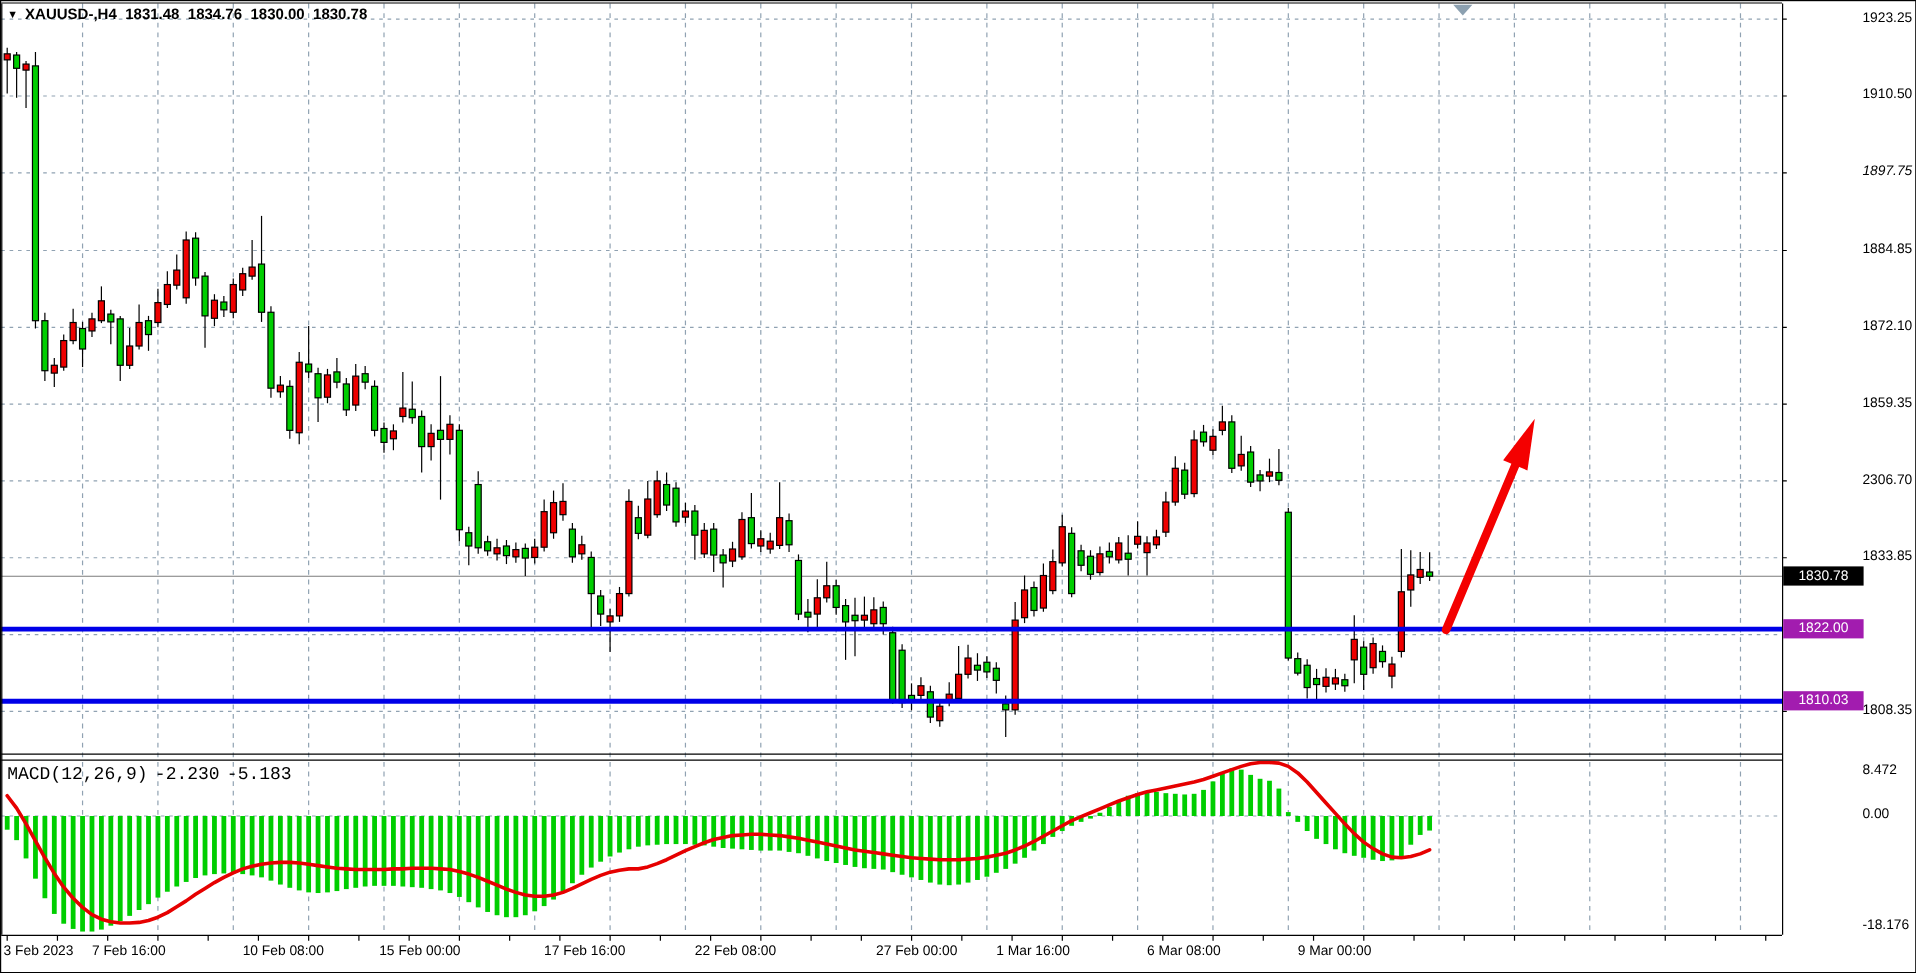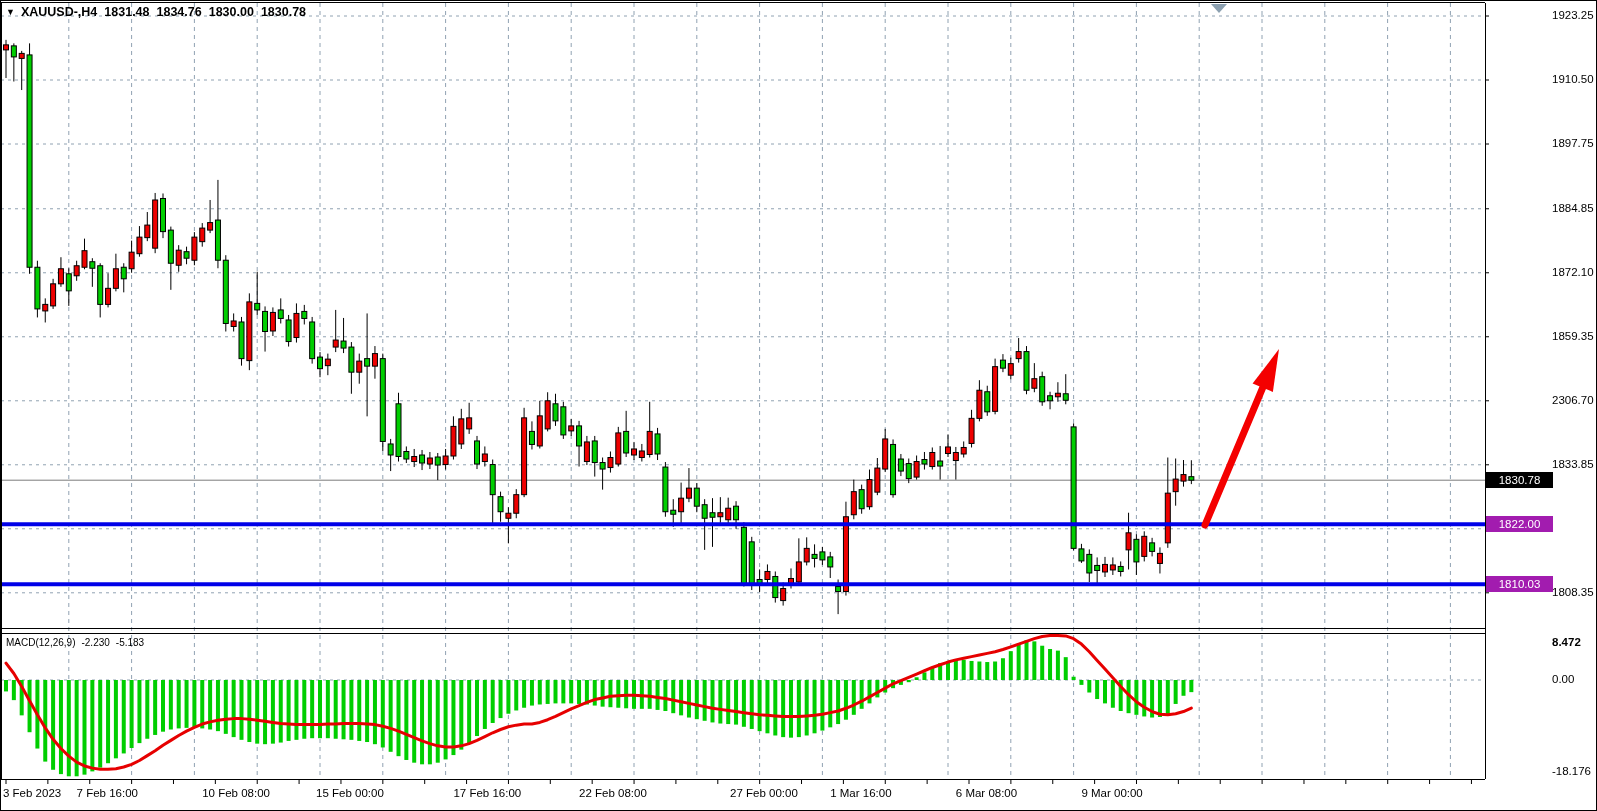--- a/index.html
+++ b/index.html
@@ -11,21 +11,21 @@
   svg{position:absolute;left:0;top:0;}
   .overlay{position:absolute;left:0;top:0;width:1597px;height:710px;pointer-events:none;}
   .title{
     position:absolute;left:6px;top:5px;font-size:12.5px;font-weight:bold;color:#000;
     white-space:nowrap;letter-spacing:0;
   }
   .title .tri{font-size:9px;position:relative;top:-1px;margin-right:4px;}
   .title span.v{margin-left:7px;}
   .title span.sym{margin-left:2px;}
   .macd-title{
-    position:absolute;left:6px;top:637px;font-size:10px;color:#000;white-space:nowrap;
+    position:absolute;left:6px;top:637px;font-size:15px;color:#000;white-space:nowrap;font-family:Liberation Mono, monospace;
   }
   .macd-title span.v{margin-left:6px;}
   .plabel,.mlabel{
     position:absolute;left:1552px;font-size:11.5px;color:#000;white-space:nowrap;
   }
   .dlabel{
     position:absolute;top:787px;font-size:11.5px;color:#000;white-space:nowrap;text-align:left;
   }
   .badge{
     position:absolute;left:1486px;width:67px;height:16px;line-height:16px;
@@ -603,28 +603,28 @@
       <span class="tri">▼</span><span class="sym">XAUUSD-,H4</span><span class="v">1831.48</span><span class="v">1834.76</span><span class="v">1830.00</span><span class="v">1830.78</span>
     </div>
 
     <div class="macd-title">
       <span>MACD(12,26,9)</span><span class="v">-2.230</span><span class="v">-5.183</span>
     </div>
 
     <div id="gen-labels">
         <div class="plabel" style="top: 9px;">1923.25</div>
         <div class="plabel" style="top: 73.005px;">1910.50</div>
-        <div class="plabel" style="top: 137.01px;">1897.75</div>
+        <div class="plabel" style="top: 137.01px; font-style: italic;">1897.75</div>
         <div class="plabel" style="top: 201.768px;">1884.85</div>
         <div class="plabel" style="top: 265.773px;">1872.10</div>
         <div class="plabel" style="top: 329.778px;">1859.35</div>
         <div class="plabel" style="top: 393.783px;">2306.70</div>
         <div class="plabel" style="top: 457.788px;">1833.85</div>
         <div class="plabel" style="top: 585.798px;">1808.35</div>
-        <div class="mlabel" style="top: 636px; font-weight: bold;">8.472</div>
+        <div class="mlabel" style="top: 636px;">8.472</div>
         <div class="mlabel" style="top: 673px;">0.00</div>
         <div class="mlabel" style="top: 765px;">-18.176</div>
         <div class="dlabel" style="left: 3px; width: 110px; text-align: left;">3 Feb 2023</div>
         <div class="dlabel" style="left: 76.6px; width: 110px;">7 Feb 16:00</div>
         <div class="dlabel" style="left: 202.2px; width: 110px;">10 Feb 08:00</div>
         <div class="dlabel" style="left: 316px; width: 110px;">15 Feb 00:00</div>
         <div class="dlabel" style="left: 453.4px; width: 110px;">17 Feb 16:00</div>
         <div class="dlabel" style="left: 579px; width: 110px;">22 Feb 08:00</div>
         <div class="dlabel" style="left: 730px; width: 110px;">27 Feb 00:00</div>
         <div class="dlabel" style="left: 830.2px; width: 110px;">1 Mar 16:00</div>

